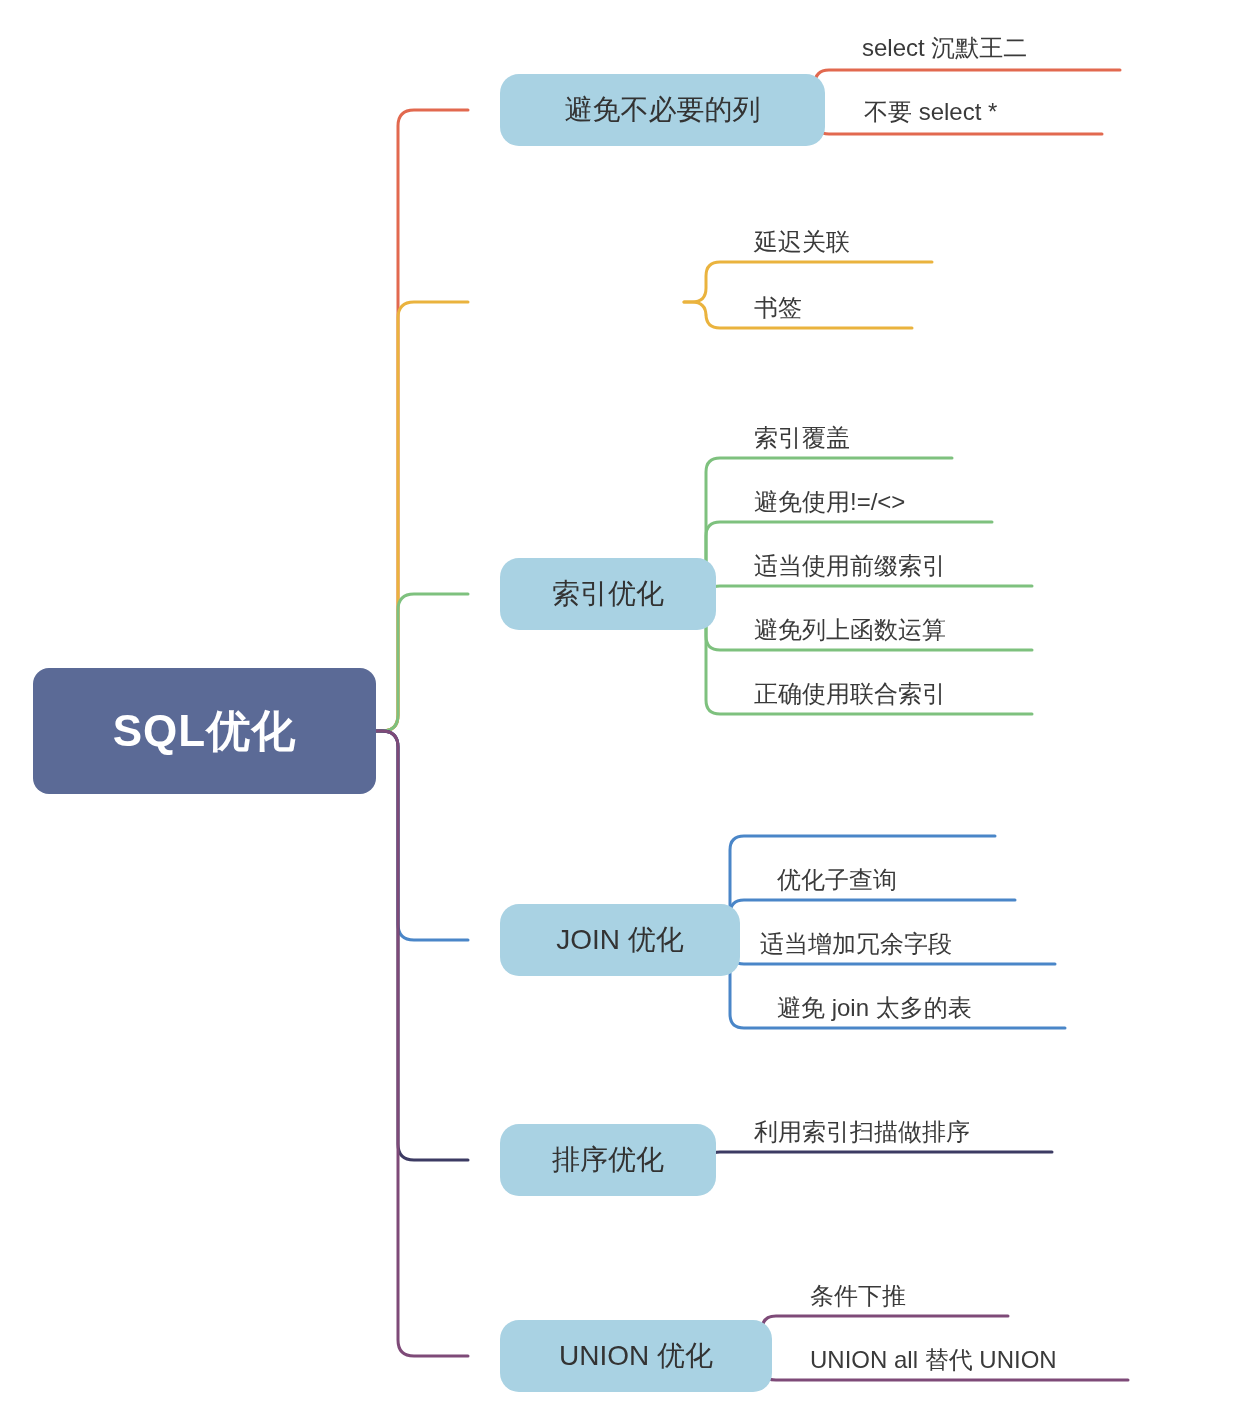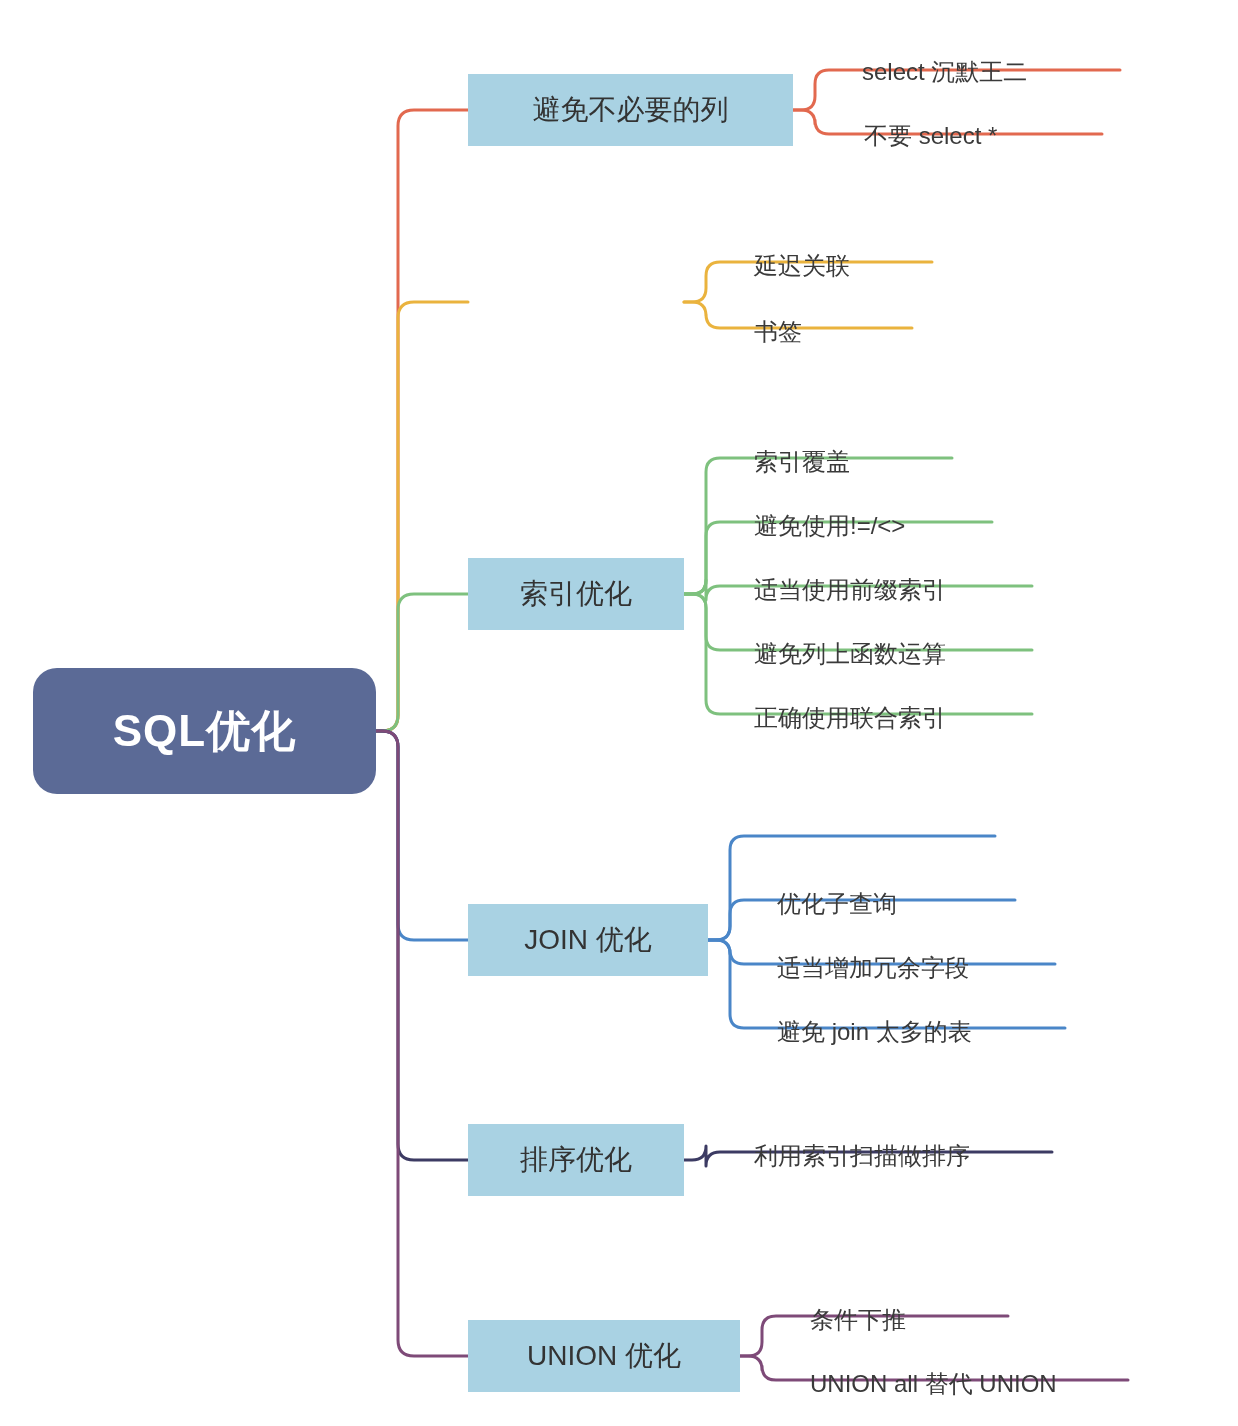--- a/index.html
+++ b/index.html
@@ -30,40 +30,40 @@
     position: absolute;
     box-sizing: border-box;
     display: flex;
     align-items: center;
     justify-content: center;
     white-space: nowrap;
   }
   .root-node {
     background: #5b6a96;
     color: #ffffff;
-    border-radius: 24px;
+    border-radius: 16px;
     font-size: 44px;
     font-weight: 700;
     letter-spacing: 1px;
     text-align: right;
   }
   .branch-node {
     background: #a9d2e3;
     color: #333333;
-    border-radius: 0;
+    border-radius: 19px;
     font-size: 28px;
     font-weight: 400;
+    margin-left: 32px;
   }
   .leaf-node {
     background: transparent;
     color: #3a3a3a;
     font-size: 24px;
     justify-content: flex-start;
     padding-left: 2px;
-    margin-top: 24px;
   }
 </style>
 </head>
 <body>
 
 <div id="mindmap">
   <svg id="edges" viewBox="0 0 1238 1426">
       <path d="M 376 731 L 382 731 Q 398 731 398 715 L 398 126 Q 398 110 414 110 L 468 110" fill="none" stroke="#e2694f" stroke-width="3" stroke-linecap="round" stroke-linejoin="round"></path>
       <path d="M 793 110 L 801 110 Q 815 110 815 96 L 815 84 Q 815 70 829 70 L 1120 70" fill="none" stroke="#e2694f" stroke-width="3" stroke-linecap="round" stroke-linejoin="round"></path>
       <path d="M 793 110 L 801 110 Q 815 110 815 124 L 815 120 Q 815 134 829 134 L 1102 134" fill="none" stroke="#e2694f" stroke-width="3" stroke-linecap="round" stroke-linejoin="round"></path>
@@ -94,20 +94,20 @@
     <div class="node leaf-node" style="left: 752px; top: 222px; width: 180px; height: 40px;">延迟关联</div>
     <div class="node leaf-node" style="left: 752px; top: 288px; width: 160px; height: 40px;">书签</div>
     <div class="node branch-node" style="left: 468px; top: 558px; width: 216px; height: 72px;">索引优化</div>
     <div class="node leaf-node" style="left: 752px; top: 418px; width: 200px; height: 40px;">索引覆盖</div>
     <div class="node leaf-node" style="left: 752px; top: 482px; width: 240px; height: 40px;">避免使用!=/&lt;&gt;</div>
     <div class="node leaf-node" style="left: 752px; top: 546px; width: 280px; height: 40px;">适当使用前缀索引</div>
     <div class="node leaf-node" style="left: 752px; top: 610px; width: 280px; height: 40px;">避免列上函数运算</div>
     <div class="node leaf-node" style="left: 752px; top: 674px; width: 280px; height: 40px;">正确使用联合索引</div>
     <div class="node branch-node" style="left: 468px; top: 904px; width: 240px; height: 72px;">JOIN 优化</div>
     <div class="node leaf-node" style="left: 775px; top: 860px; width: 240px; height: 40px;">优化子查询</div>
-    <div class="node leaf-node" style="left: 775px; top: 924px; width: 280px; height: 40px; text-align: right;">适当增加冗余字段</div>
+    <div class="node leaf-node" style="left: 758px; top: 924px; width: 280px; height: 40px; text-align: right;">适当增加冗余字段</div>
     <div class="node leaf-node" style="left: 775px; top: 988px; width: 290px; height: 40px;">避免 join 太多的表</div>
     <div class="node branch-node" style="left: 468px; top: 1124px; width: 216px; height: 72px;">排序优化</div>
     <div class="node leaf-node" style="left: 752px; top: 1112px; width: 300px; height: 40px;">利用索引扫描做排序</div>
     <div class="node branch-node" style="left: 468px; top: 1320px; width: 272px; height: 72px;">UNION 优化</div>
     <div class="node leaf-node" style="left: 808px; top: 1276px; width: 200px; height: 40px;">条件下推</div>
     <div class="node leaf-node" style="left: 808px; top: 1340px; width: 320px; height: 40px;">UNION all 替代 UNION</div>
   </div>
 
 </body></html>

